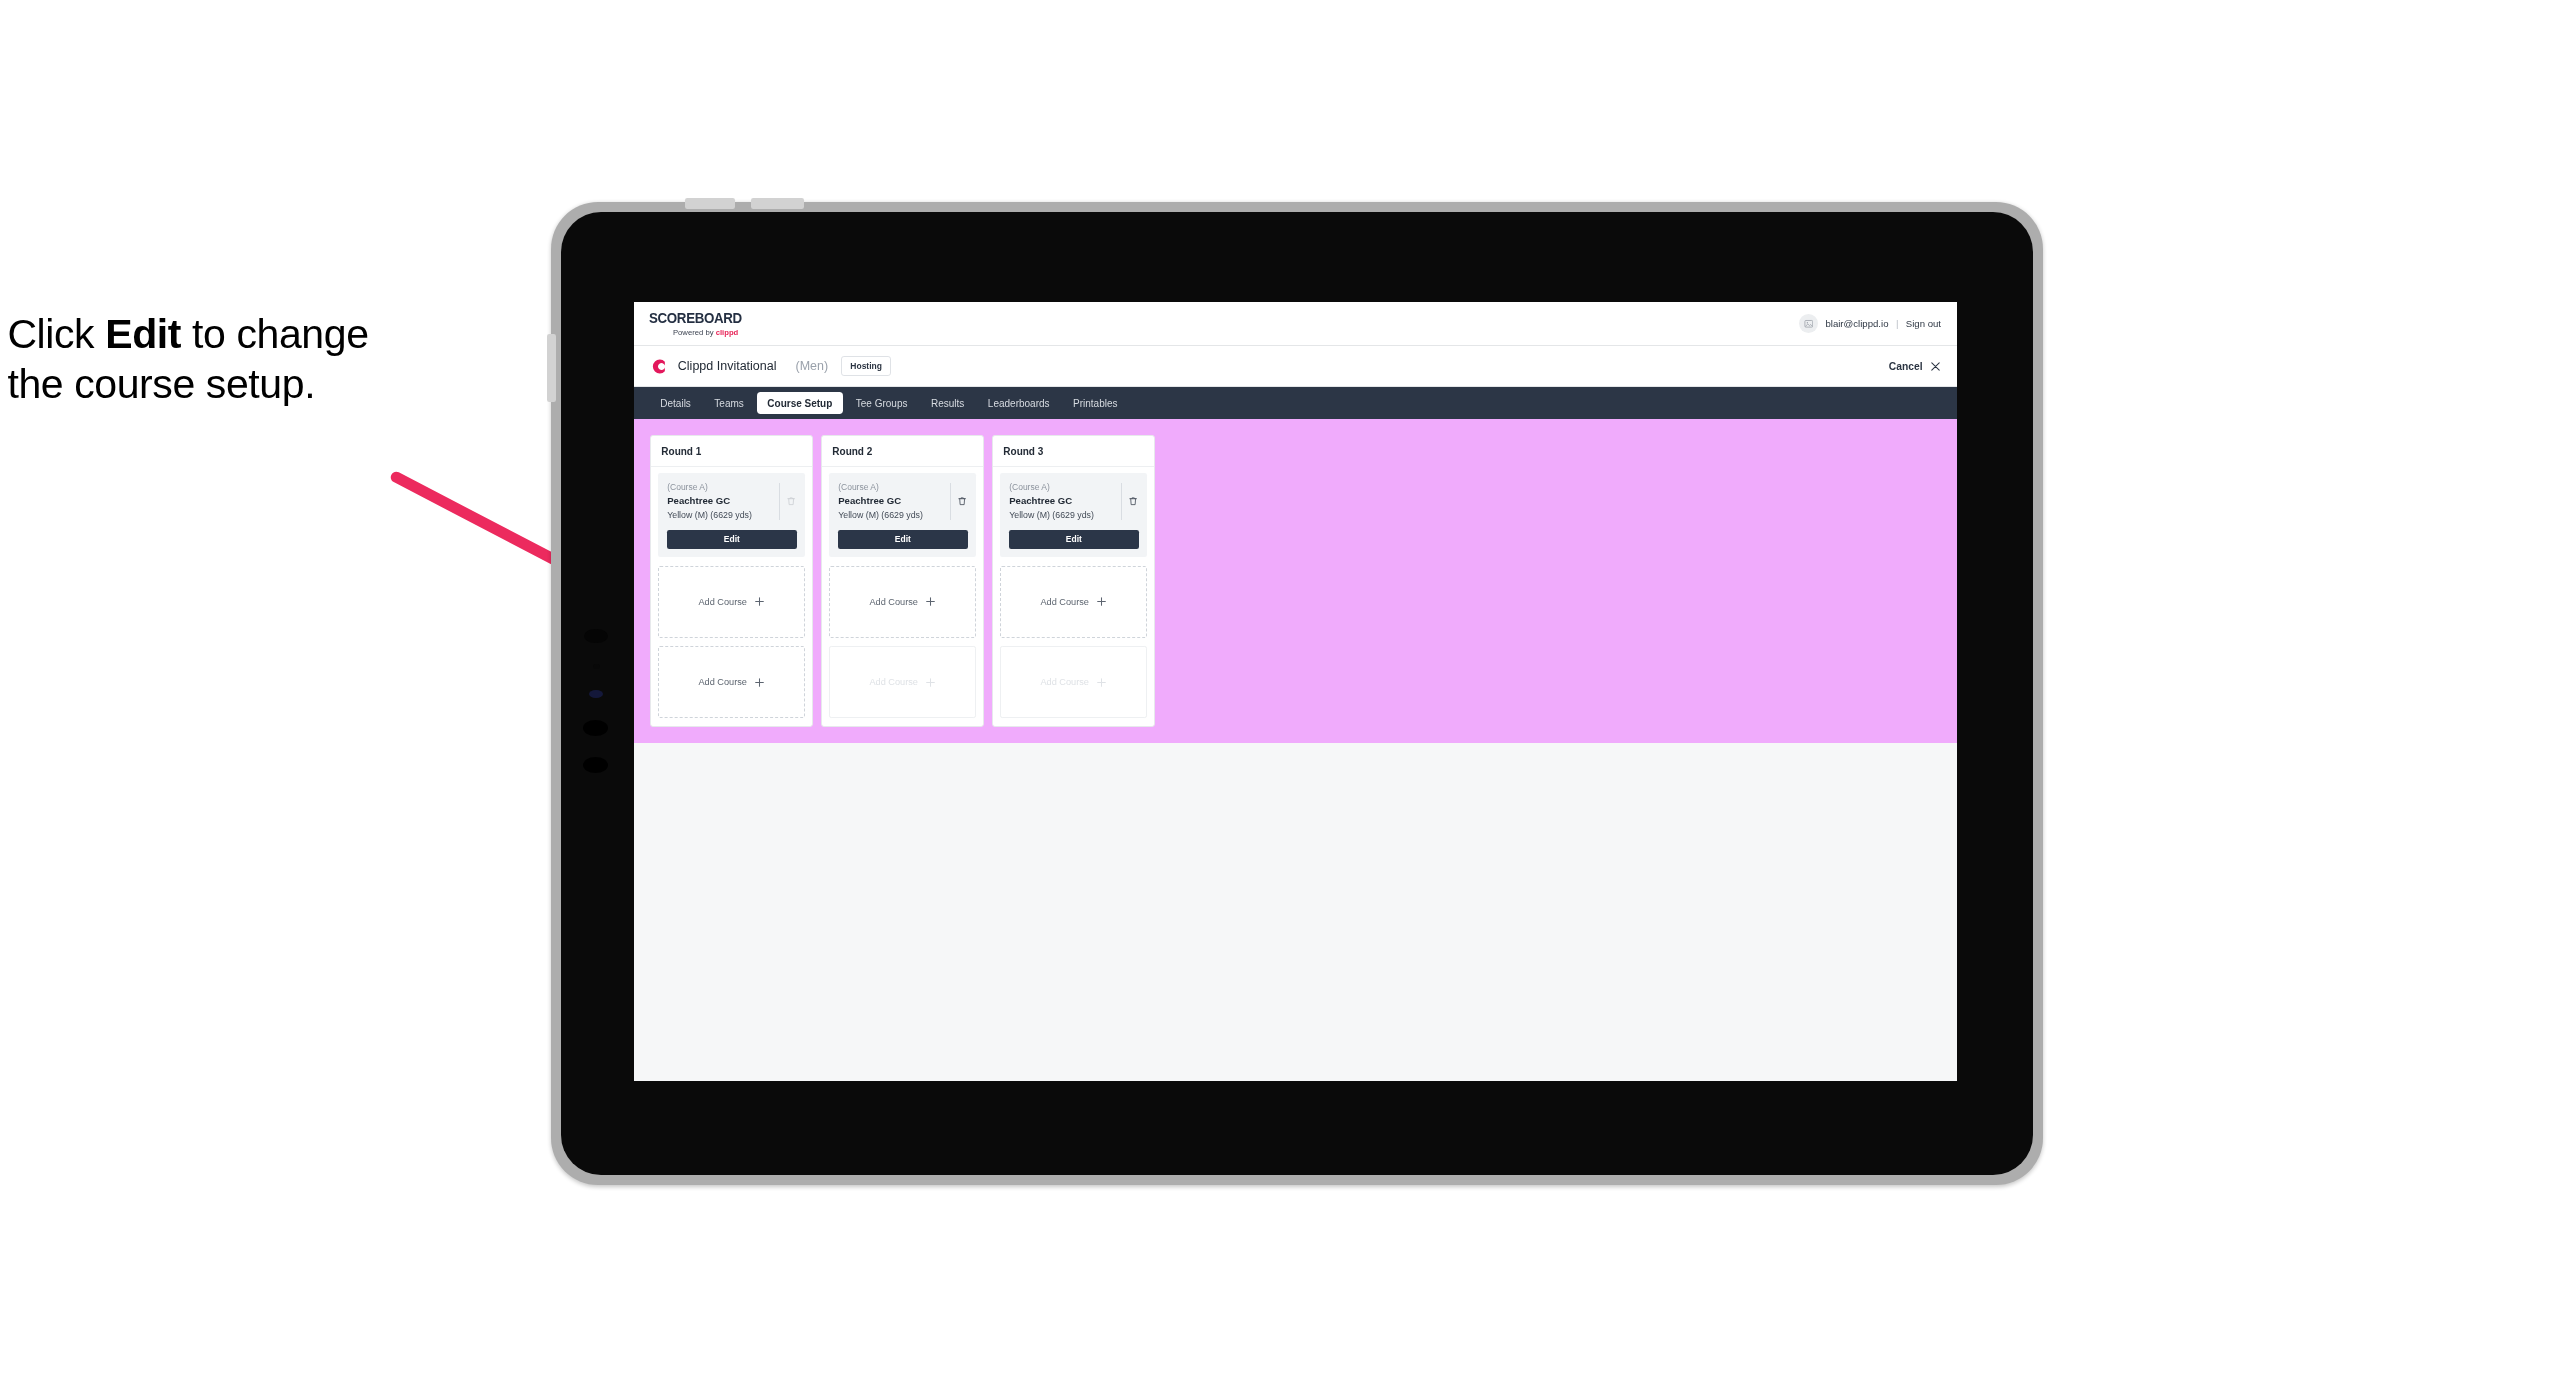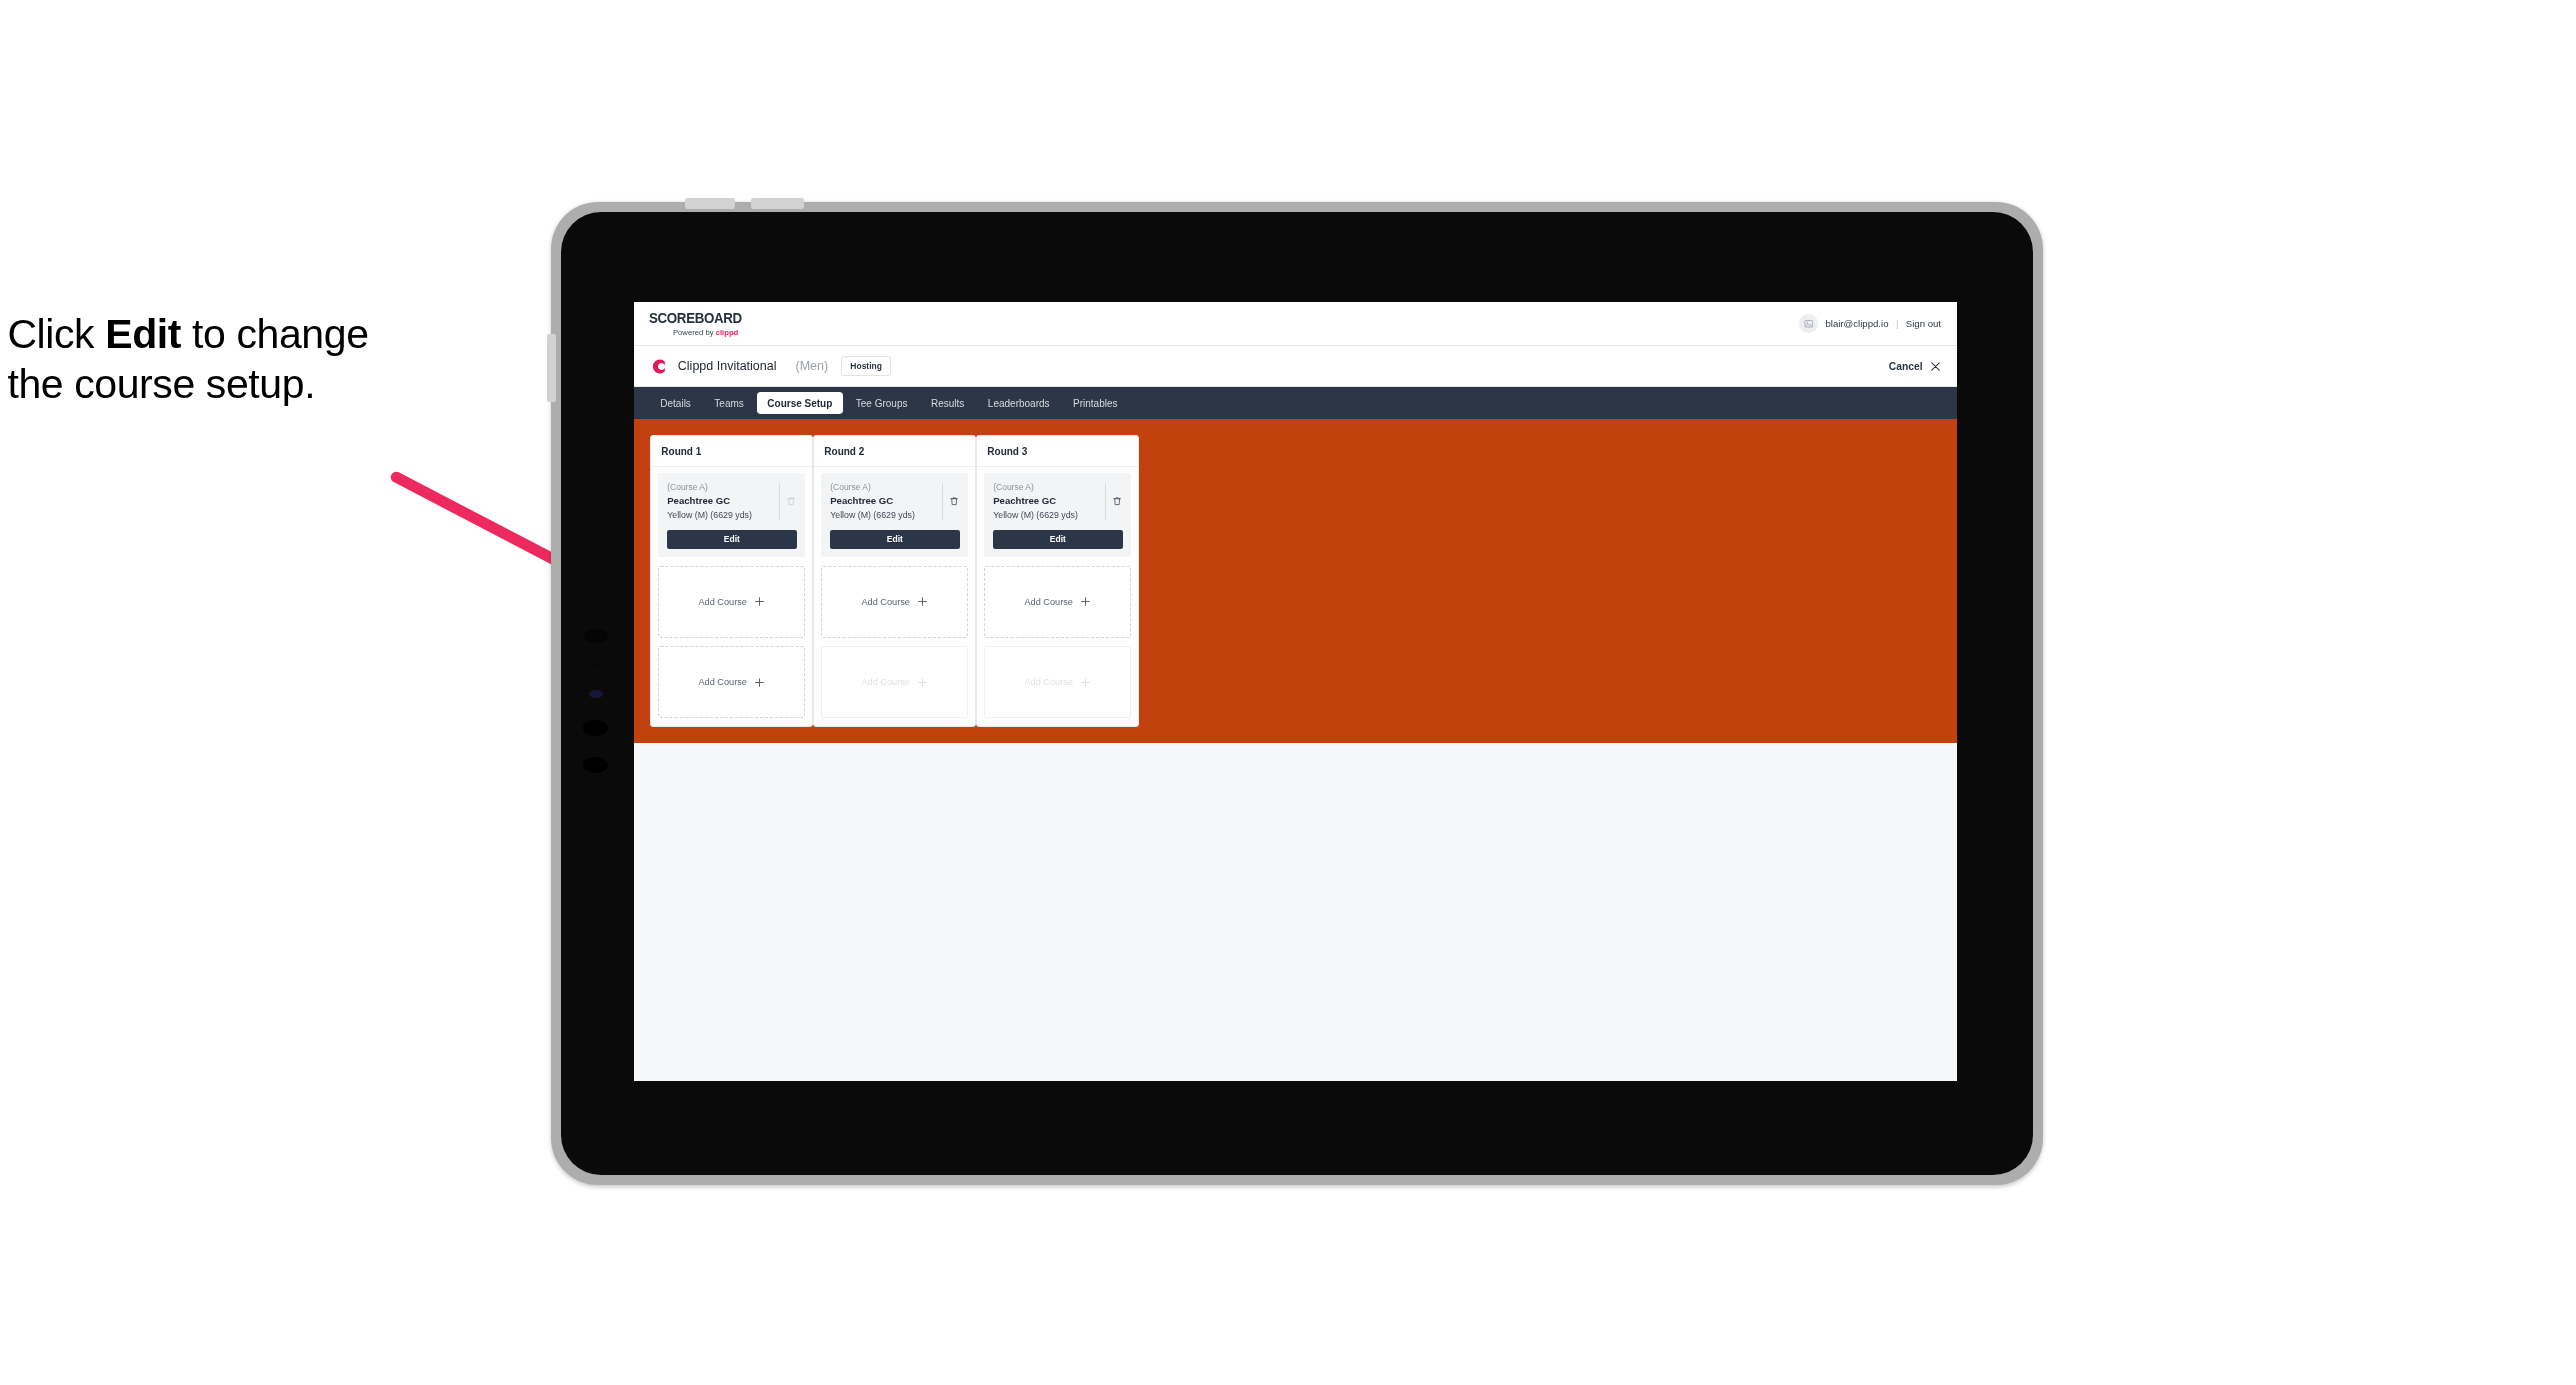--- a/index.html
+++ b/index.html
@@ -82,21 +82,21 @@
   #lens-4 { left: 22px; top: 508px; width: 25px; height: 16px; }
   #lens-5 { left: 22px; top: 545px; width: 25px; height: 16px; }
 
   
   #app {
     position: absolute;
     left: 634px;
     top: 302px;
     width: 1323px;
     height: 779px;
-    background: #c2410c;
+    background: #f0abfc;
     overflow: hidden;
   }
 
   
   #topnav {
     position: relative;
     height: 44px;
     background: #ffffff;
     border-bottom: 0.7px solid #e4e6e8;
     display: flex;
@@ -236,21 +236,21 @@
   }
   .tab.active {
     background: #ffffff;
     color: #222a35;
     font-weight: 700;
   }
 
   
   #rounds {
     display: flex;
-    gap: 0;
+    gap: 8px;
     padding: 16px 16px;
     align-items: flex-start;
   }
   .round-col {
     width: 163px;
     background: #ffffff;
     border: 0.7px solid #e7e9ec;
     border-radius: 2.9px;
     flex: 0 0 auto;
   }

